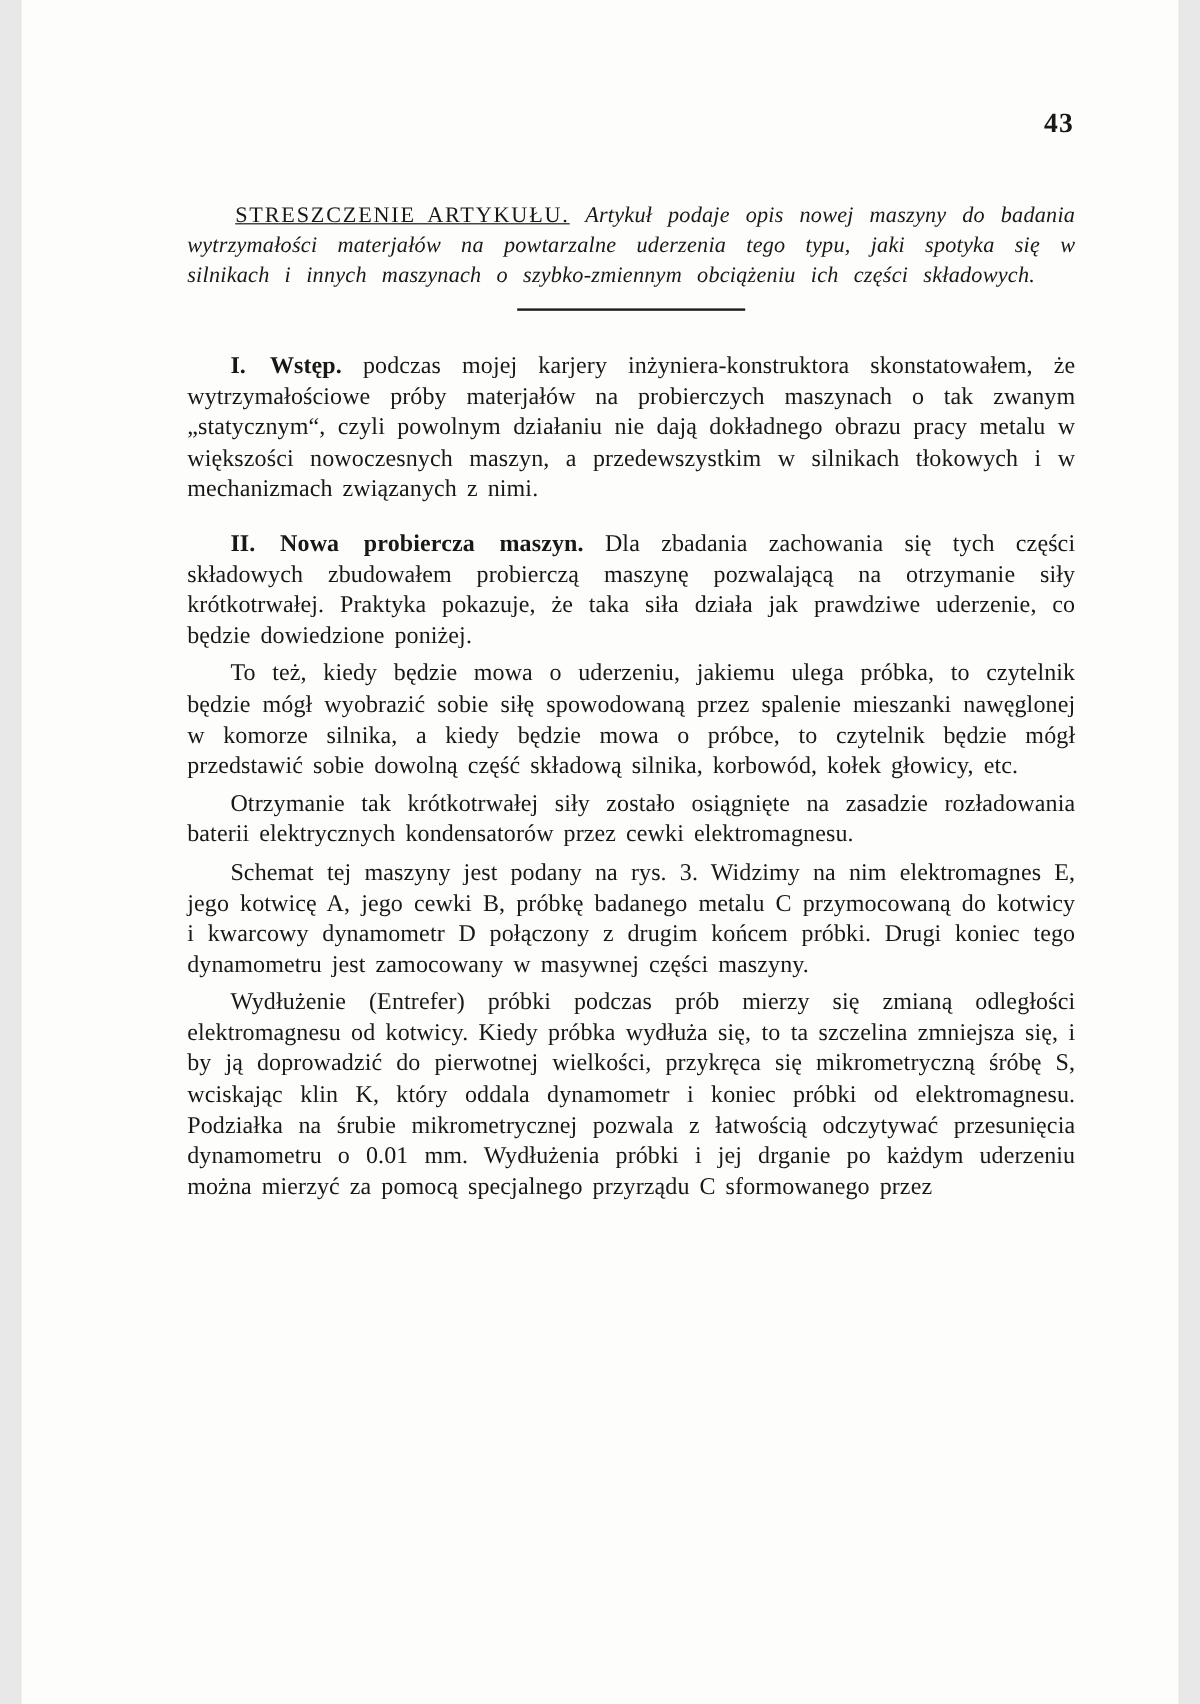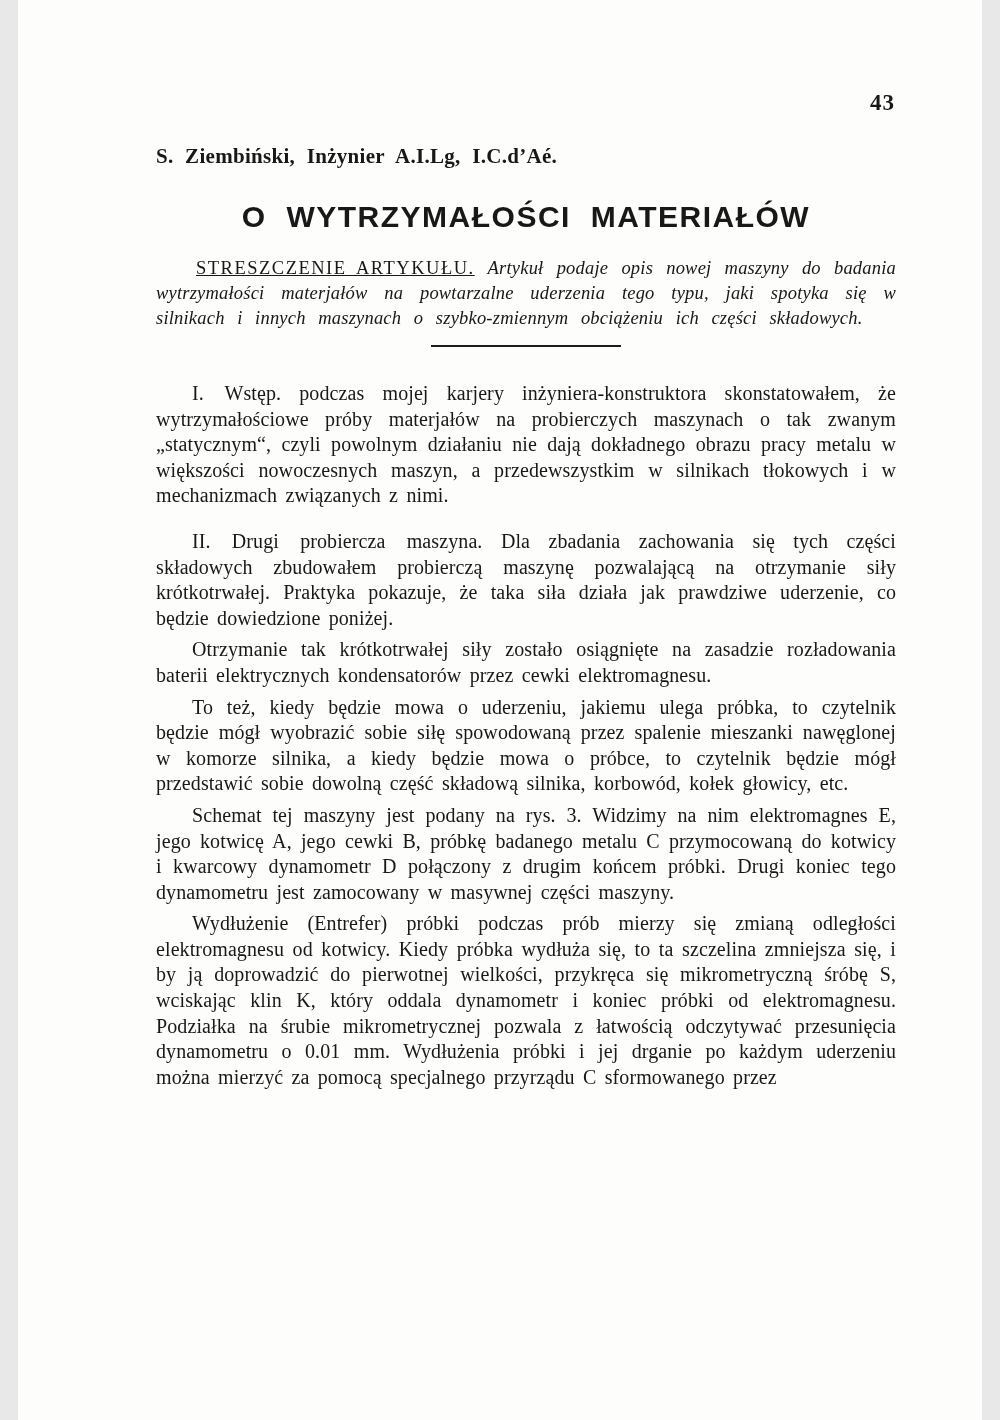--- a/index.html
+++ b/index.html
@@ -76,68 +76,66 @@
   .para {
     margin: 0 0 6px 0;
     font-size: 20px;
     line-height: 25.6px;
     text-align: justify;
     text-indent: 36px;
     word-spacing: 0.16em;
     letter-spacing: 0.1px;
   }
   .para .lead {
-    font-weight: normal;
+    font-weight: bold;
     word-spacing: 0.3em;
   }
   .section-gap {
     margin-top: 20px;
   }
 </style>
 </head>
 <body>
 
 <div class="page">
 
   <div class="page-number">43</div>
 
   <div class="content">
 
-    <div class="author-line">S. Ziembiński, Inżynier A.I.Lg, I.C.d’Aé.</div>
 
     <h1 class="article-title">
-      <span class="title-line">O WYTRZYMAŁOŚCI MATERIAŁÓW</span>
     </h1>
 
     <p class="abstract">
       <span class="abstract-label">STRESZCZENIE ARTYKUŁU.</span>
       <span class="abstract-text">Artykuł podaje opis nowej maszyny do badania wytrzymałości materjałów na powtarzalne uderzenia tego typu, jaki spotyka się w silnikach i innych maszynach o szybko-zmiennym obciążeniu ich części składowych.</span>
     </p>
 
     <hr class="separator">
 
     <div class="body-text">
 
       <p class="para section-gap">
         <span class="lead">I. Wstęp.</span>
         <span>podczas mojej karjery inżyniera-konstruktora skonstatowałem, że wytrzymałościowe próby materjałów na probierczych maszynach o tak zwanym „statycznym“, czyli powolnym działaniu nie dają dokładnego obrazu pracy metalu w większości nowoczesnych maszyn, a przedewszystkim w silnikach tłokowych i w mechanizmach związanych z nimi.</span>
       </p>
 
 
       <p class="para section-gap">
-        <span class="lead">II. Drugi probiercza maszyna.</span>
+        <span class="lead">II. Nowa probiercza maszyn.</span>
         <span>Dla zbadania zachowania się tych części składowych zbudowałem probierczą maszynę pozwalającą na otrzymanie siły krótkotrwałej. Praktyka pokazuje, że taka siła działa jak prawdziwe uderzenie, co będzie dowiedzione poniżej.</span>
       </p>
 
       <p class="para">
-        <span>Otrzymanie tak krótkotrwałej siły zostało osiągnięte na zasadzie rozładowania baterii elektrycznych kondensatorów przez cewki elektromagnesu.</span>
+        <span>To też, kiedy będzie mowa o uderzeniu, jakiemu ulega próbka, to czytelnik będzie mógł wyobrazić sobie siłę spowodowaną przez spalenie mieszanki nawęglonej w komorze silnika, a kiedy będzie mowa o próbce, to czytelnik będzie mógł przedstawić sobie dowolną część składową silnika, korbowód, kołek głowicy, etc.</span>
       </p>
 
       <p class="para">
-        <span>To też, kiedy będzie mowa o uderzeniu, jakiemu ulega próbka, to czytelnik będzie mógł wyobrazić sobie siłę spowodowaną przez spalenie mieszanki nawęglonej w komorze silnika, a kiedy będzie mowa o próbce, to czytelnik będzie mógł przedstawić sobie dowolną część składową silnika, korbowód, kołek głowicy, etc.</span>
+        <span>Otrzymanie tak krótkotrwałej siły zostało osiągnięte na zasadzie rozładowania baterii elektrycznych kondensatorów przez cewki elektromagnesu.</span>
       </p>
 
       <p class="para">
         <span>Schemat tej maszyny jest podany na rys. 3. Widzimy na nim elektromagnes E, jego kotwicę A, jego cewki B, próbkę badanego metalu C przymocowaną do kotwicy i kwarcowy dynamometr D połączony z drugim końcem próbki. Drugi koniec tego dynamometru jest zamocowany w masywnej części maszyny.</span>
       </p>
 
       <p class="para">
         <span>Wydłużenie (Entrefer) próbki podczas prób mierzy się zmianą odległości elektromagnesu od kotwicy. Kiedy próbka wydłuża się, to ta szczelina zmniejsza się, i by ją doprowadzić do pierwotnej wielkości, przykręca się mikrometryczną śróbę S, wciskając klin K, który oddala dynamometr i koniec próbki od elektromagnesu. Podziałka na śrubie mikrometrycznej pozwala z łatwością odczytywać przesunięcia dynamometru o 0.01 mm. Wydłużenia próbki i jej drganie po każdym uderzeniu można mierzyć za pomocą specjalnego przyrządu C sformowanego przez</span>
       </p>
 

